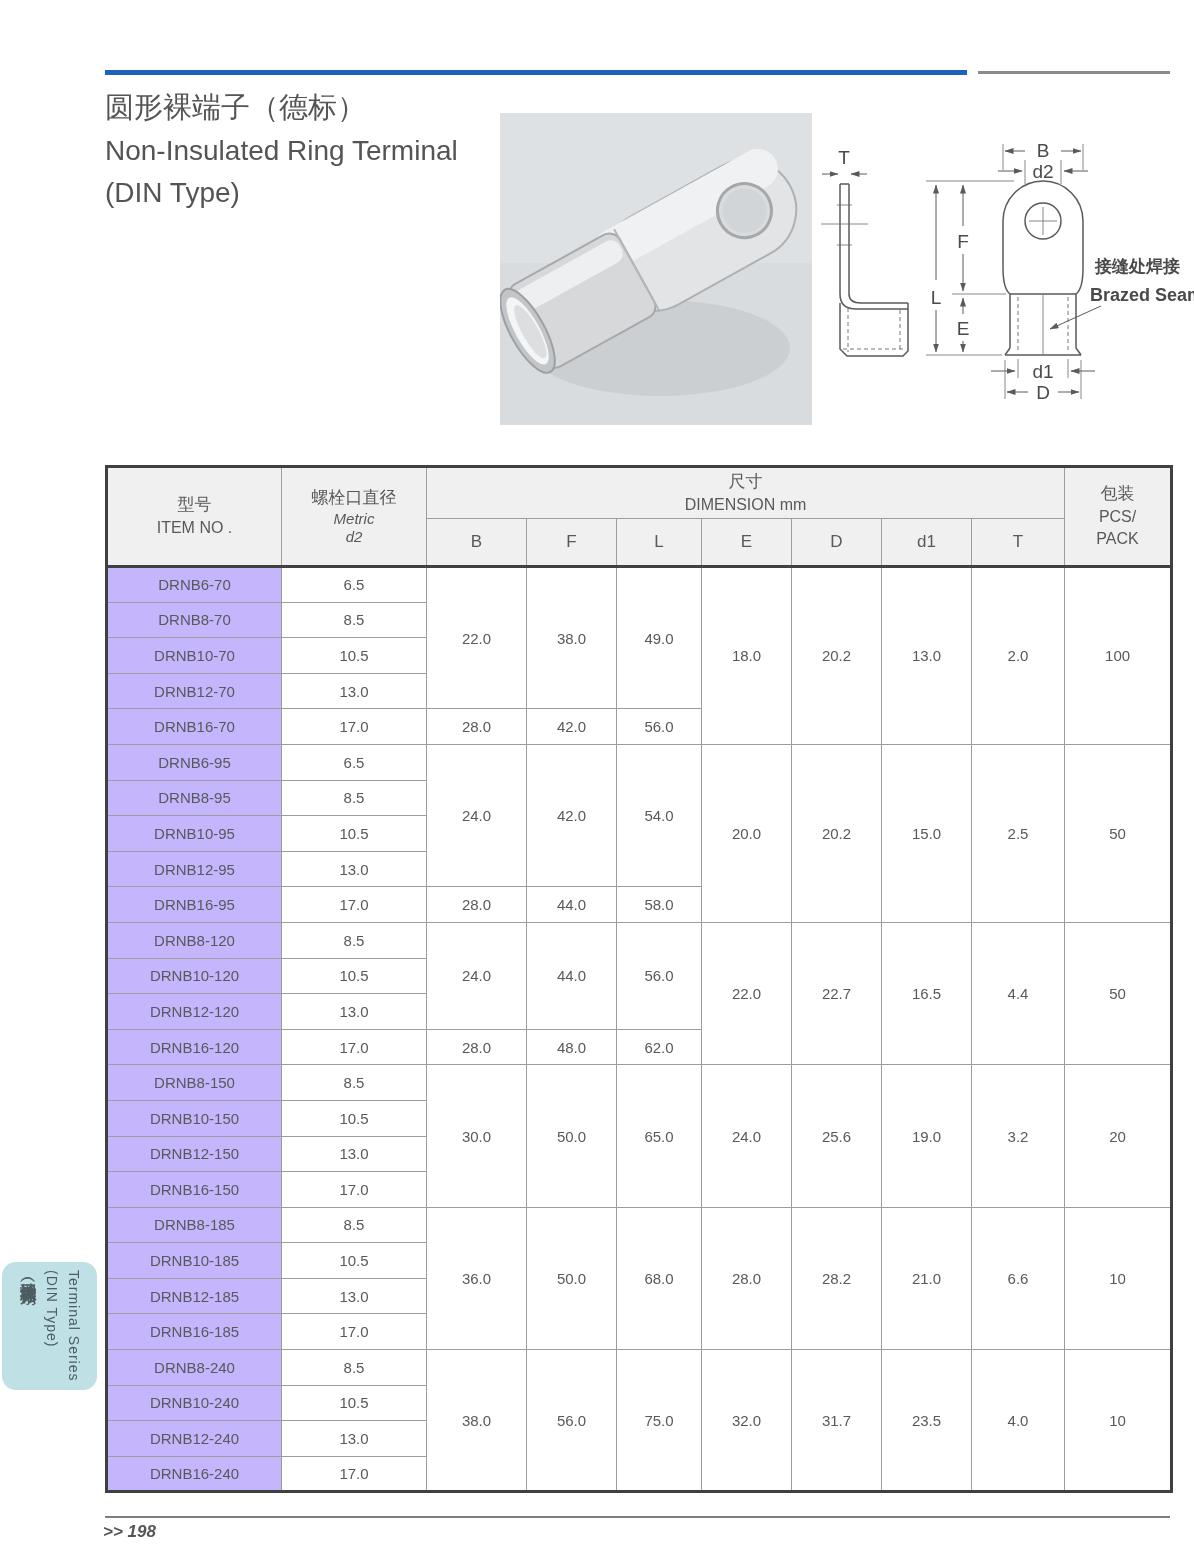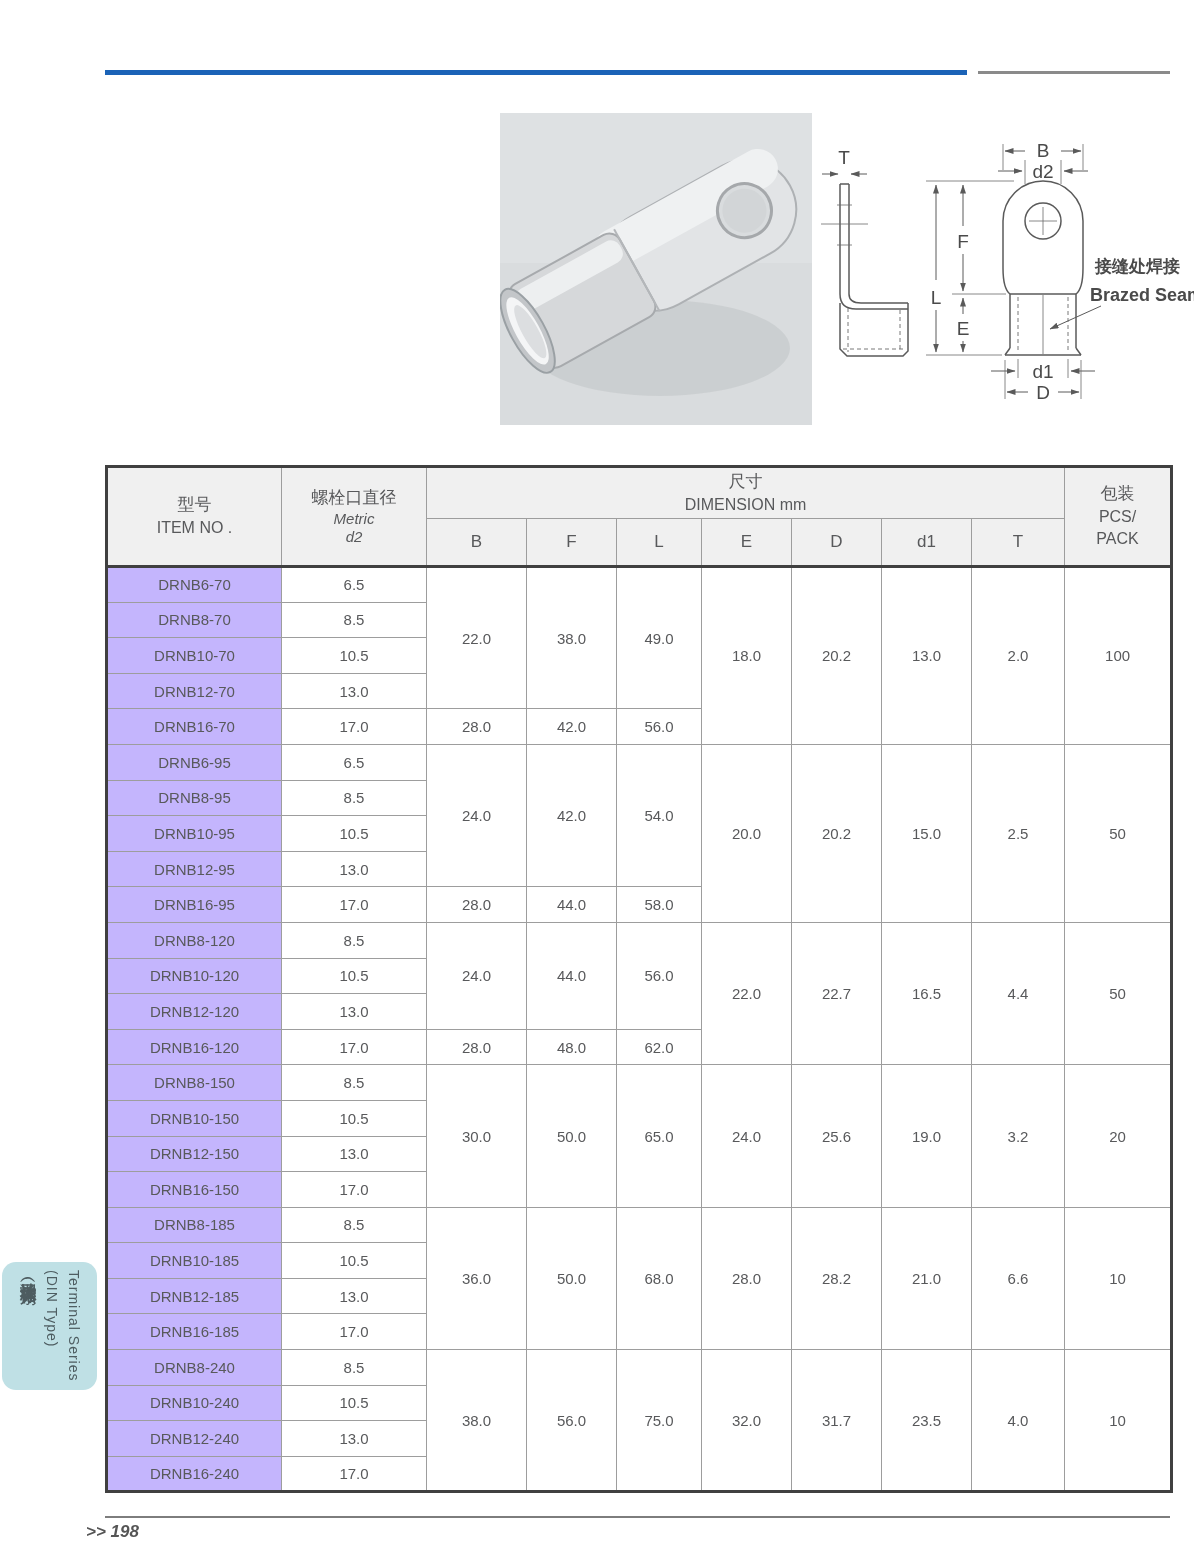--- a/index.html
+++ b/index.html
@@ -45,30 +45,35 @@
     position:absolute;left:2px;top:1262px;width:95px;height:128px;border-radius:14px;
     display:flex;align-items:center;justify-content:center;
   }
   .series-tab .vt{
     writing-mode:vertical-rl;text-orientation:mixed;color:#4e5d61;
     font-size:14px;line-height:1.55;letter-spacing:1px;
   }
   .series-tab .cjk{font-size:16px;}
   .series-tab .b{font-weight:bold;}
   .footer-rule{position:absolute;left:105px;top:1516px;width:1065px;height:2px;background:#7d7d7d;}
-  .page-num{position:absolute;left:86px;top:1522px;font-size:17px;font-style:italic;font-weight:bold;color:#555;}
+  .page-num{position:absolute;left:103px;top:1522px;font-size:17px;font-style:italic;font-weight:bold;color:#555;}
 </style>
 </head>
 <body>
 
 <div class="page" data-name="catalog-page">
 
   <div class="rule-blue" data-name="top-blue-rule" style="background: rgb(27, 99, 183);"></div>
   <div class="rule-gray" data-name="top-gray-rule" style="background: rgb(138, 138, 138);"></div>
 
+  <div class="titles" data-name="page-title">
+    <div class="title-zh" data-name="title-chinese">圆形裸端子（德标）</div>
+    <div class="title-en" data-name="title-english-line1">Non-Insulated Ring Terminal</div>
+    <div class="title-en" data-name="title-english-line2">(DIN Type)</div>
+  </div>
 
   <div class="photo" data-name="product-photo">
     <svg width="312" height="312" viewBox="0 0 312 312" data-name="ring-terminal-photo">
       <rect x="0" y="0" width="312" height="312" fill="#d9dcde"></rect>
       <rect x="0" y="0" width="312" height="150" fill="#dee1e3"></rect>
       <ellipse cx="160" cy="235" rx="130" ry="48" fill="rgba(90,95,100,0.10)"></ellipse>
       <g transform="translate(150,150) rotate(-29)">
 
         <rect x="-45" y="-50" width="205" height="100" rx="50" fill="#e2e4e6" stroke="#aeb1b4" stroke-width="2"></rect>
         <rect x="-45" y="-50" width="205" height="40" rx="20" fill="#eff1f2" stroke="none"></rect>

